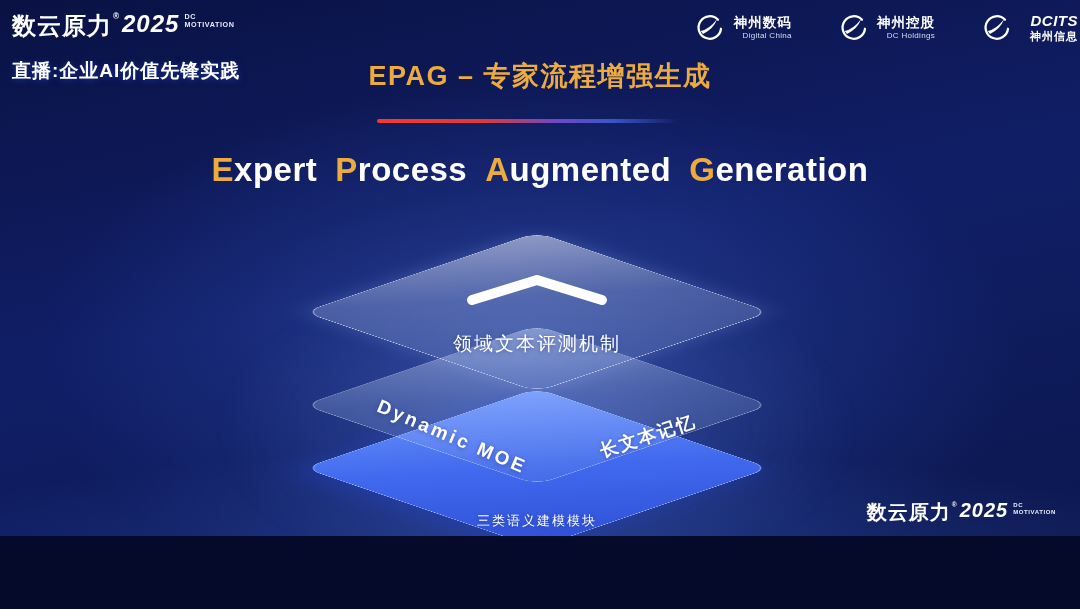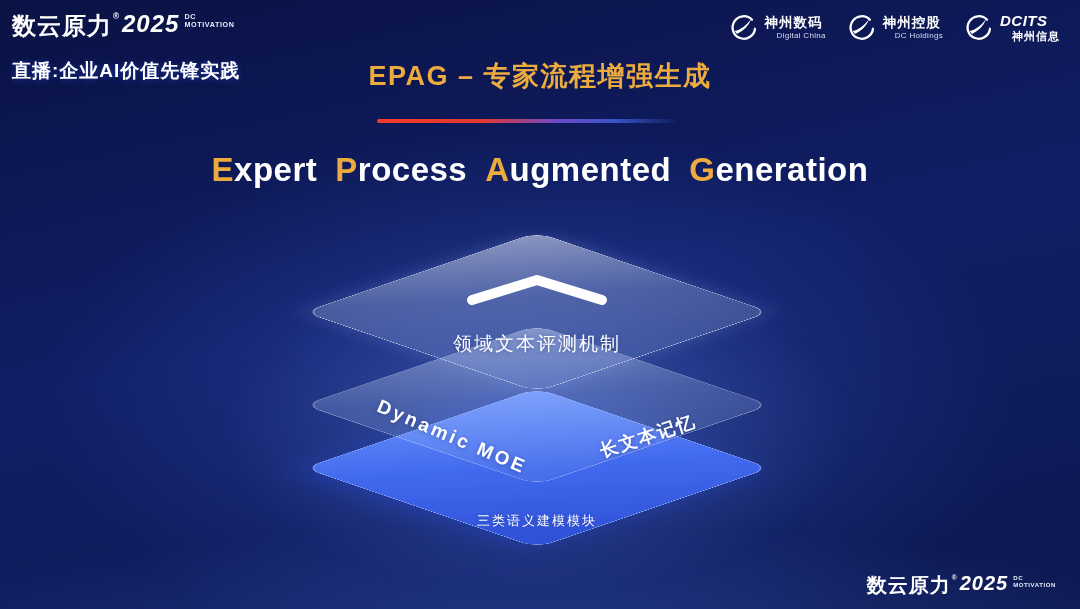--- a/index.html
+++ b/index.html
@@ -2,21 +2,21 @@
 <html><head>
 <meta charset="utf-8">
 <style>
   * { margin: 0; padding: 0; box-sizing: border-box; }
   html, body { background: #05092a; }
   body { font-family: "Liberation Sans", "DejaVu Sans", sans-serif; }
 
   .canvas {
     position: relative;
     width: 1080px;
-    height: 609px;
+    height: 536px;
     overflow: hidden;
     background:
       radial-gradient(ellipse 680px 380px at 49% 66%, rgba(95,135,245,0.32) 0%, rgba(60,95,210,0.16) 45%, rgba(20,35,110,0) 72%),
       radial-gradient(ellipse 1200px 220px at 50% 108%, rgba(70,110,220,0.35), rgba(0,0,0,0) 60%),
       linear-gradient(168deg, #0a1244 0%, #101e66 48%, #0c1850 100%);
     color: #fff;
   }
 
   
   .brand { position: absolute; display: flex; align-items: flex-start; font-weight: bold; color: #fff; white-space: nowrap; }
@@ -45,21 +45,21 @@
     background: linear-gradient(90deg, #f5392c 0%, #e03a33 35%, #6c49c9 60%, #3a55c8 78%, rgba(40,70,170,0) 100%);
   }
   .subtitle {
     position: absolute; left: 50%; top: 151px; transform: translateX(-50%);
     font-size: 33px; font-weight: bold; color: #ffffff; white-space: nowrap; letter-spacing: 0.5px;
   }
   .subtitle .word { margin: 0 9px; }
   .subtitle .acc { color: #ecab3e; }
 
   
-  .partners { position: absolute; top: 12px; right: 20px; display: flex; align-items: center; gap: 20px; z-index: 6; }
+  .partners { position: absolute; top: 12px; right: 2px; display: flex; align-items: center; gap: 46px; z-index: 6; text-align: right; }
   .partner { display: flex; align-items: center; gap: 7px; }
   .partner-icon { width: 30px; height: 30px; flex: 0 0 auto; }
   .partner-text { display: flex; flex-direction: column; line-height: 1.2; }
   .partner-line1 { font-size: 13.5px; font-weight: bold; letter-spacing: 1px; }
   .partner-line2 { font-size: 8px; color: #d7def2; letter-spacing: 0.3px; margin-left: 12px; }
   .partner--dcits .partner-line1 { font-style: italic; font-size: 15px; letter-spacing: 0.5px; }
   .partner--dcits .partner-line2 { font-size: 11px; font-weight: bold; color: #fff; letter-spacing: 1px; }
 
   
   .glow {

